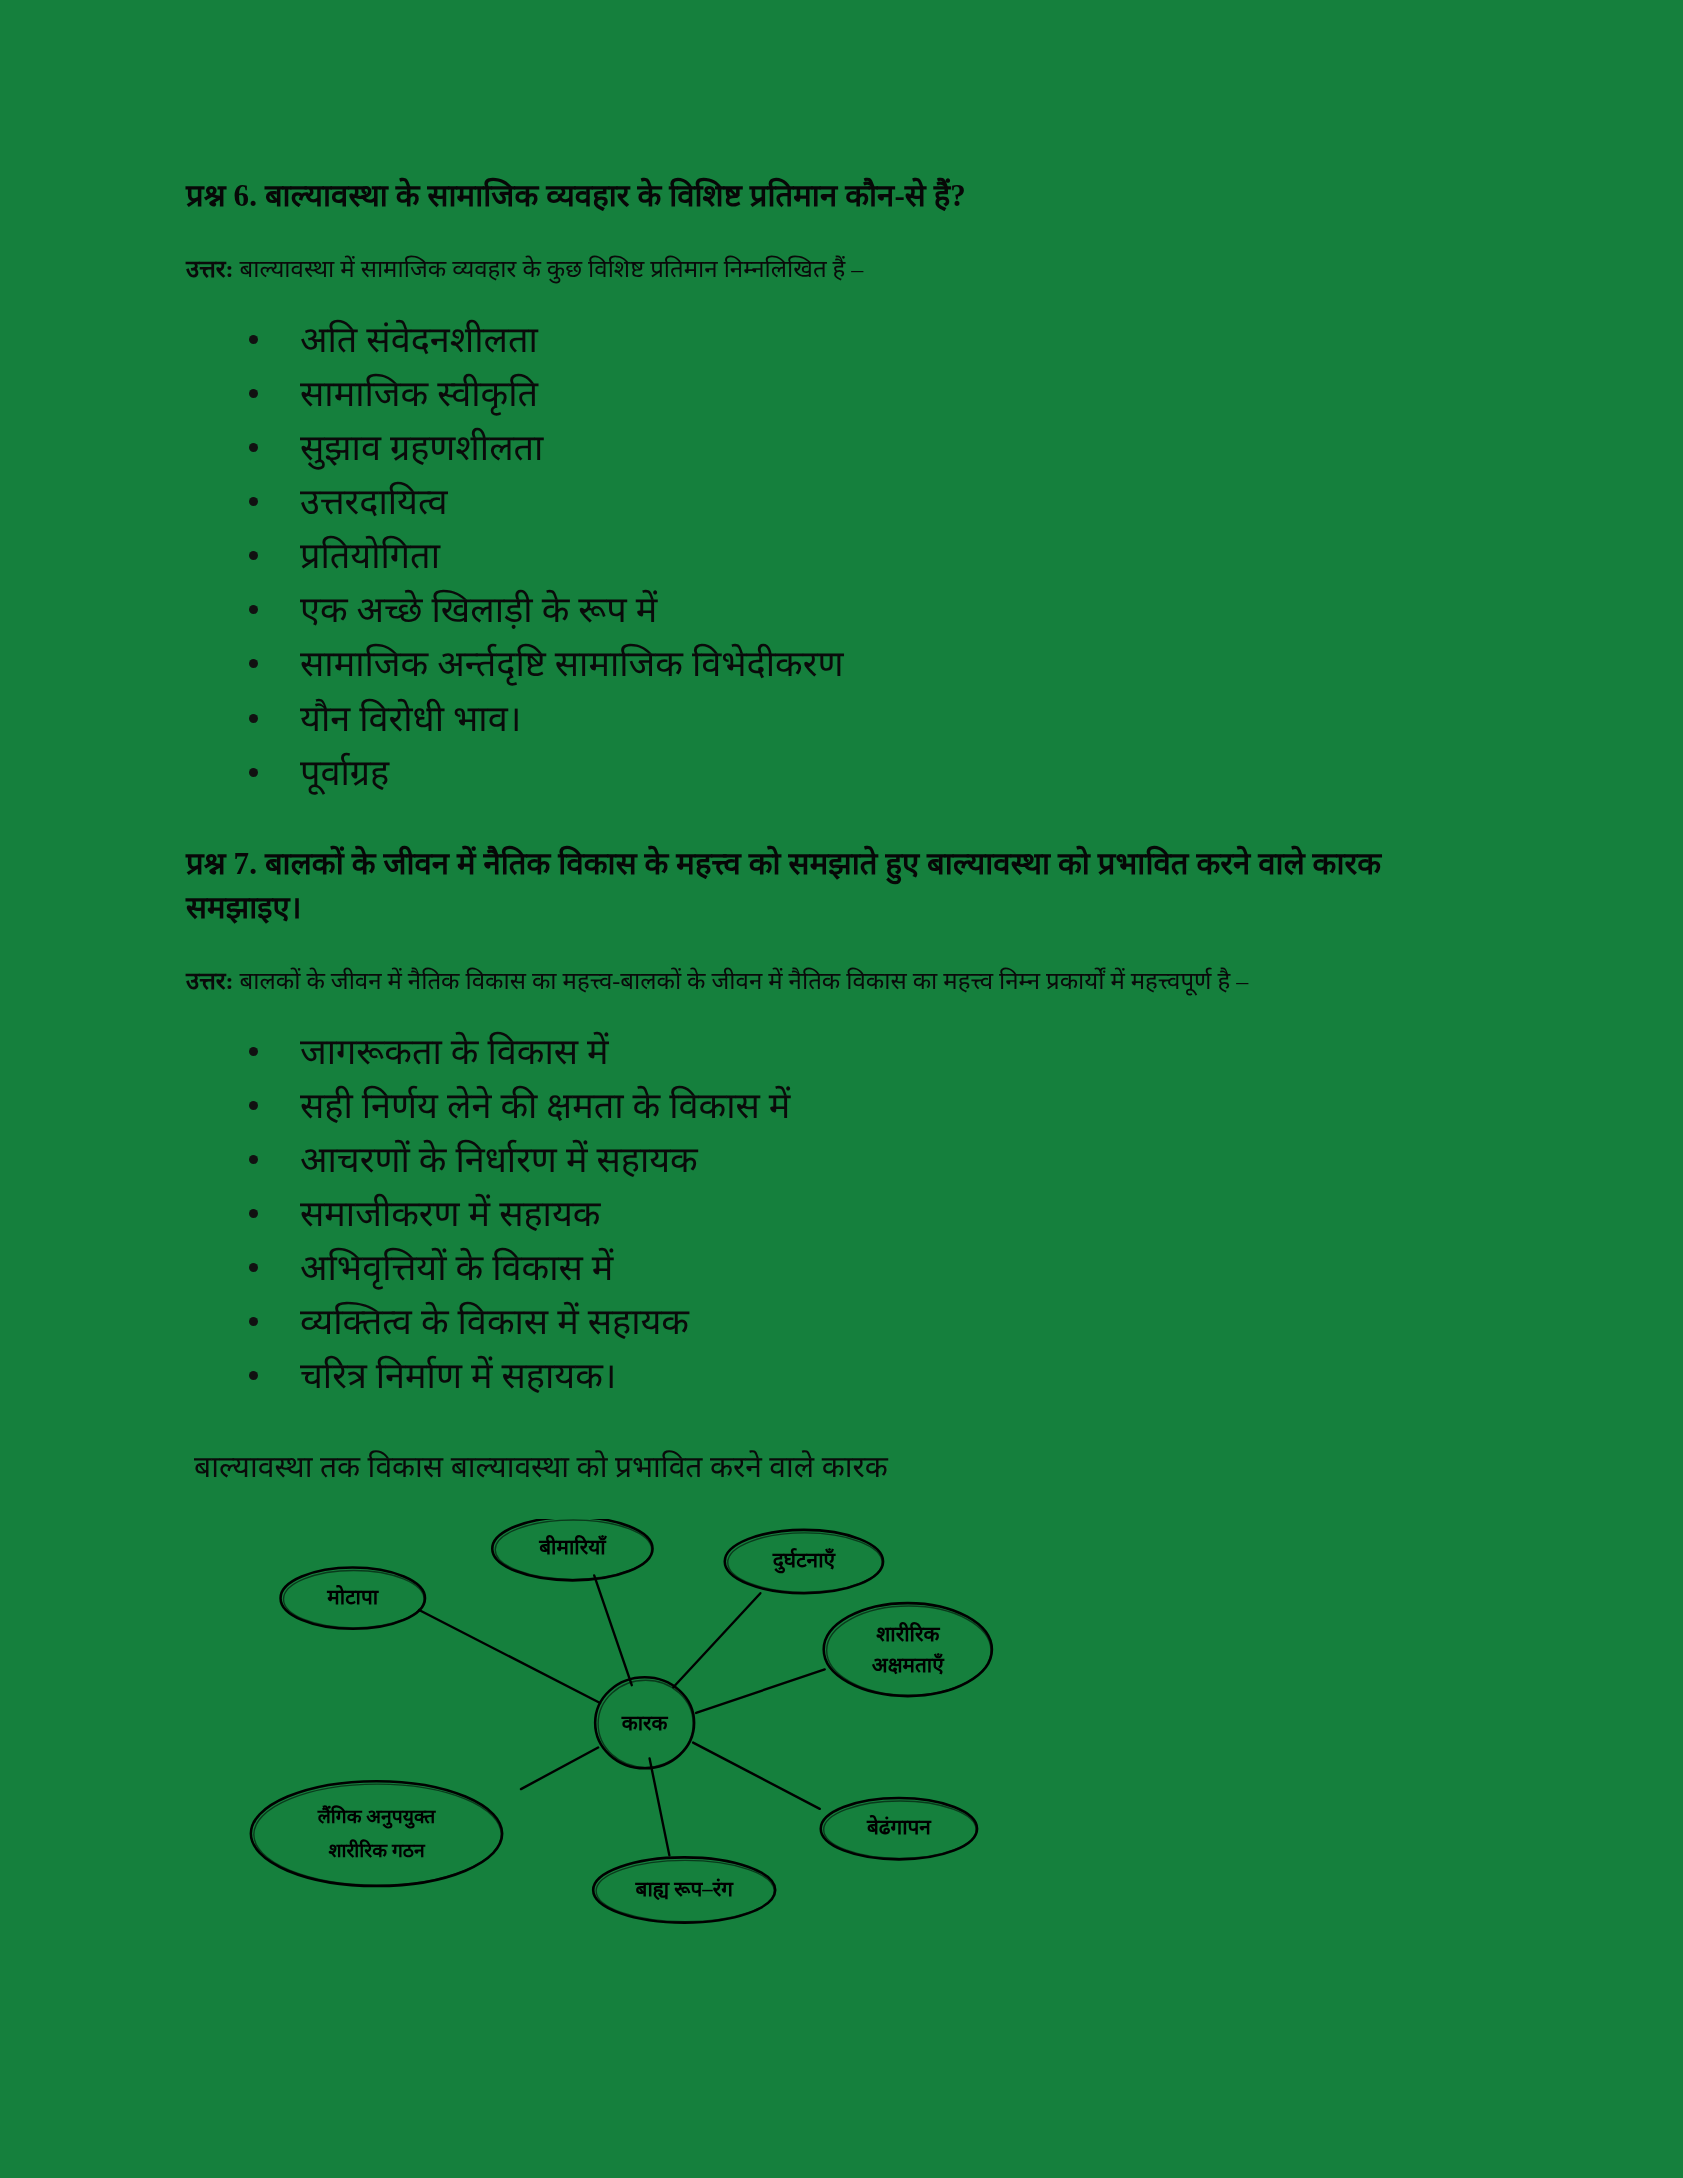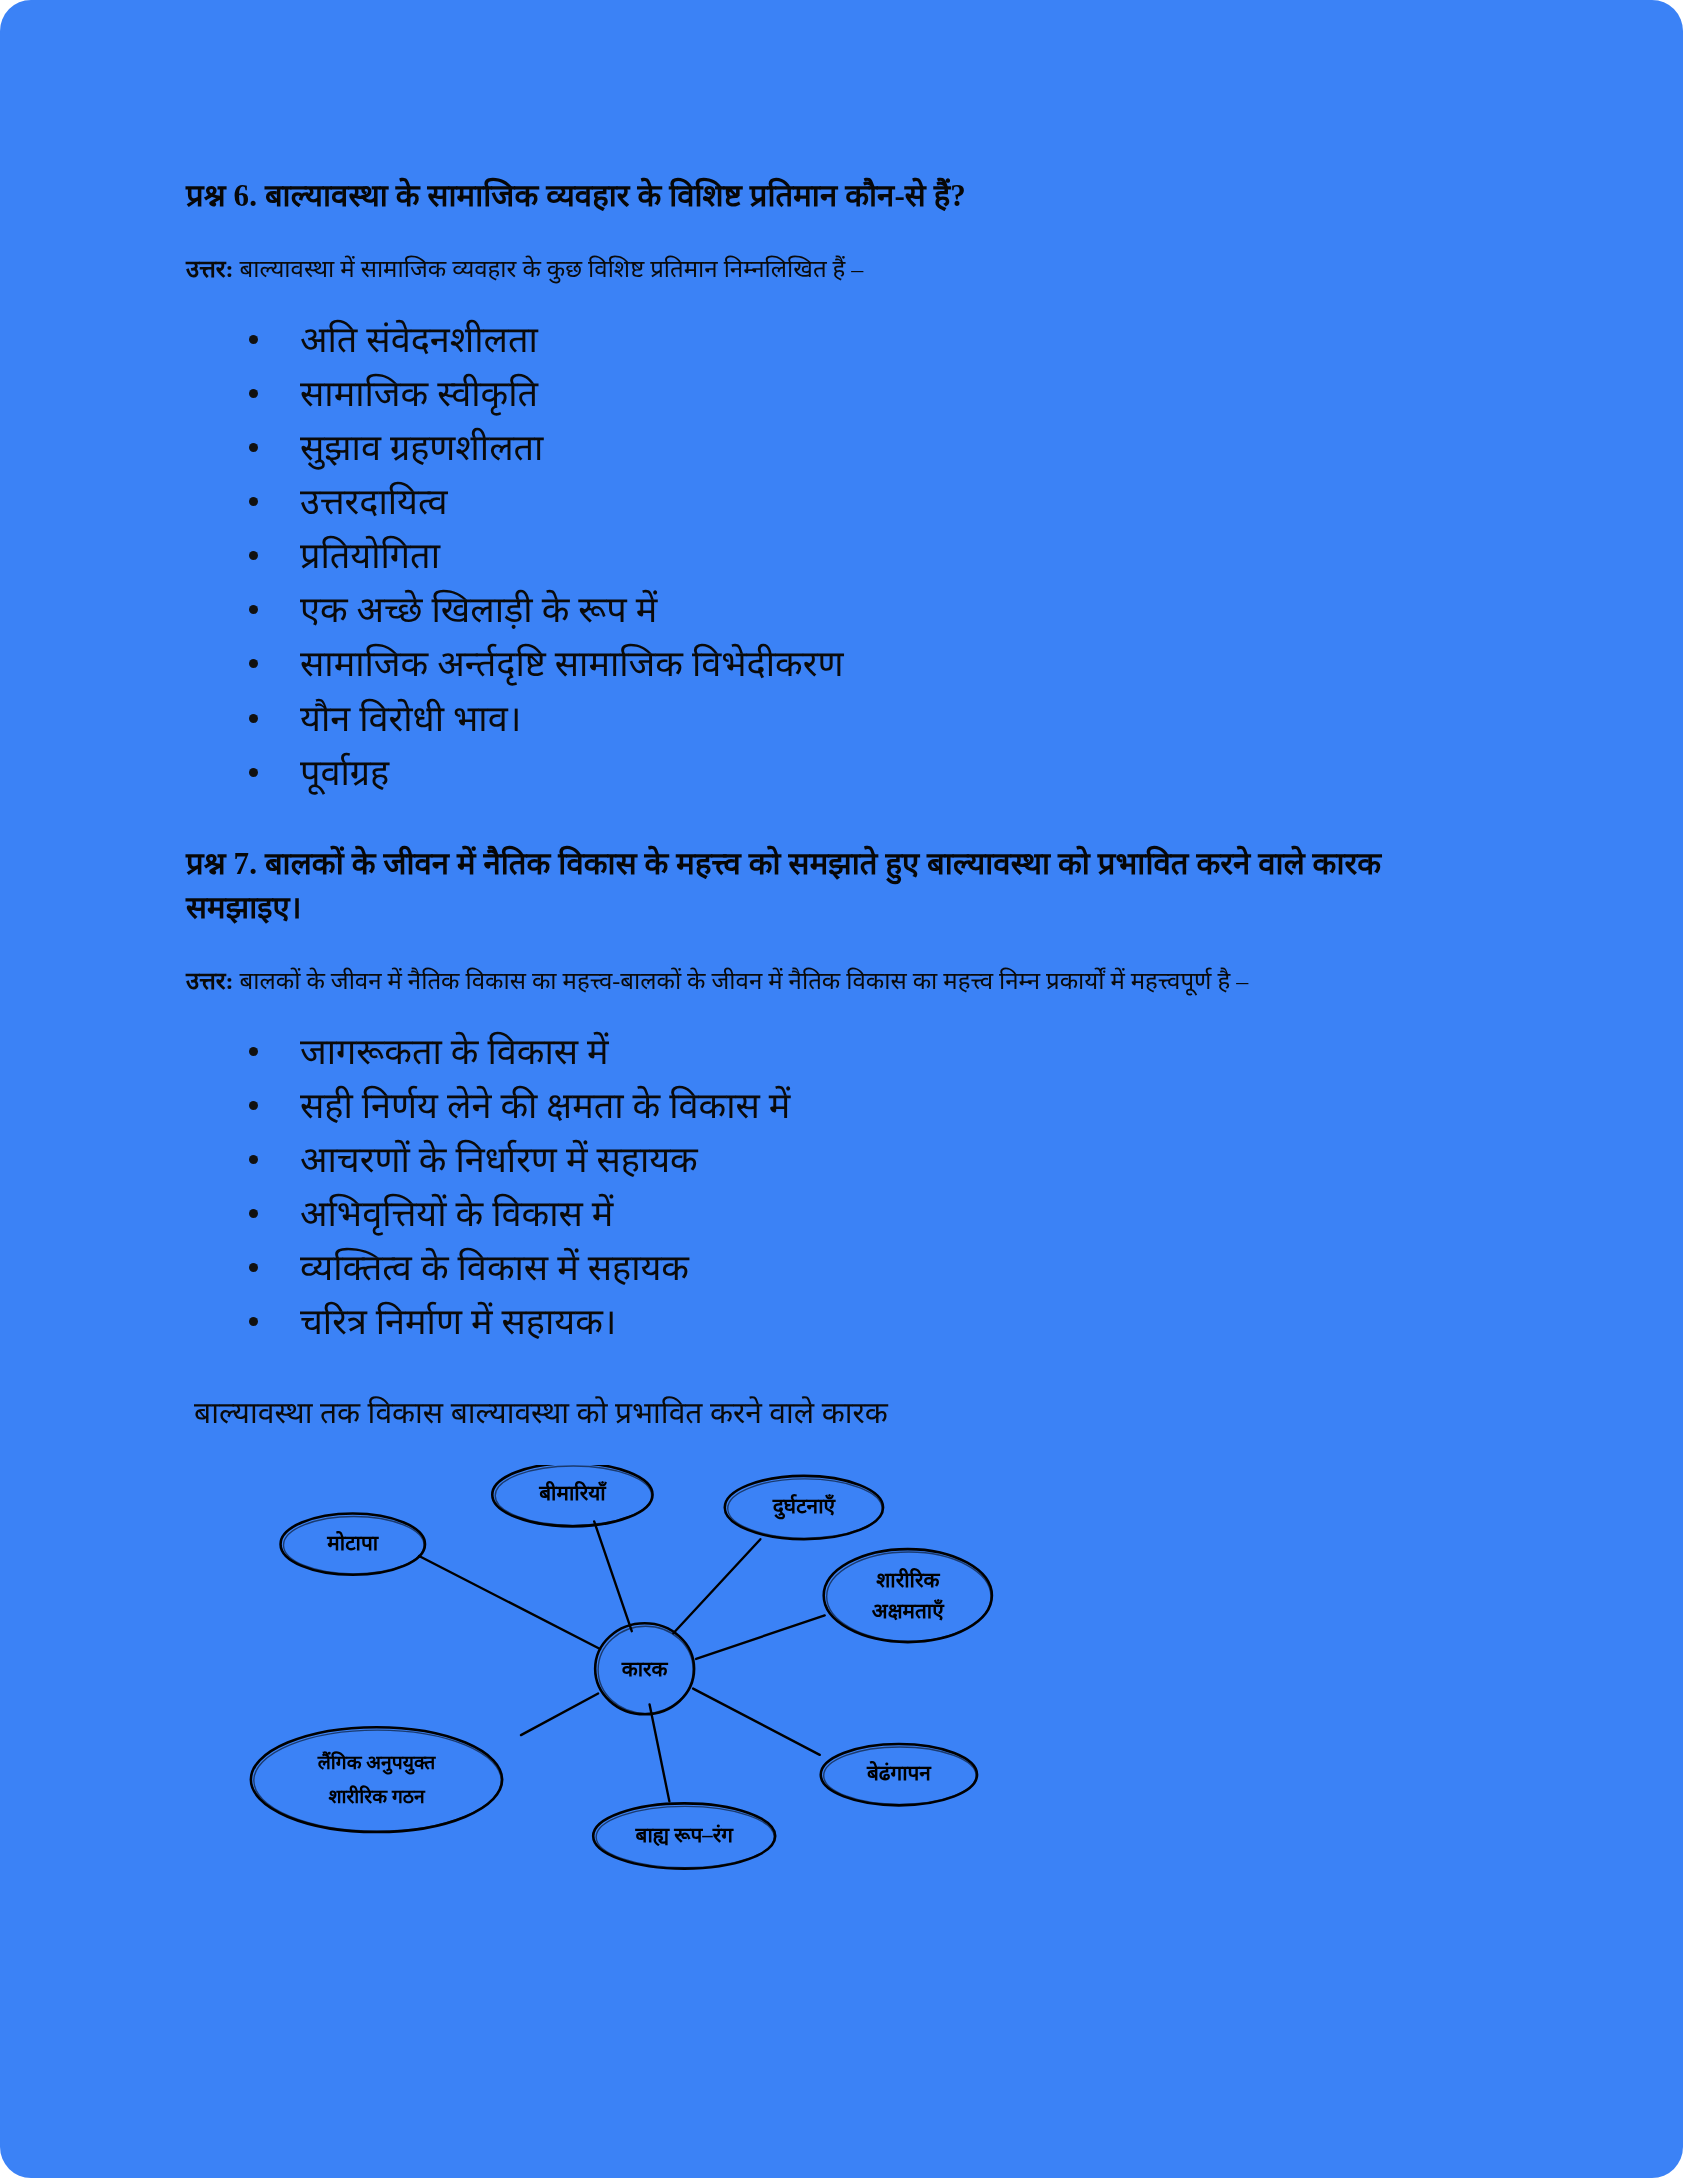--- a/index.html
+++ b/index.html
@@ -13,22 +13,21 @@
     font-family: "Liberation Serif", "DejaVu Serif", serif;
     color: #000000;
     position: relative;
     overflow: hidden;
   }
   .page {
     position: absolute;
     left: 0; top: 0;
     width: 1683px;
     height: 2178px;
-    background: #3b82f6;
-    border-radius: 31px;
+    background: #15803d;
   }
   .content {
     position: absolute;
     left: 186px;
     top: 174px;
     width: 1287px;
   }
 
   
   .q-heading {
@@ -148,20 +147,21 @@
     </h2>
 
     <p class="answer-para">
       <span class="lead">उत्तर:</span><span> बालकों के जीवन में नैतिक विकास का महत्त्व-बालकों के जीवन में नैतिक विकास का महत्त्व निम्न प्रकार्यों में महत्त्वपूर्ण है –</span>
     </p>
 
     <ul class="bullets">
       <li>जागरूकता के विकास में</li>
       <li>सही निर्णय लेने की क्षमता के विकास में</li>
       <li>आचरणों के निर्धारण में सहायक</li>
+      <li>समाजीकरण में सहायक</li>
       <li>अभिवृत्तियों के विकास में</li>
       <li>व्यक्तित्व के विकास में सहायक</li>
       <li>चरित्र निर्माण में सहायक।</li>
     </ul>
 
     <p class="caption-line">बाल्यावस्था तक विकास बाल्यावस्था को प्रभावित करने वाले कारक</p>
 
     <div class="diagram-wrap">
       <svg width="1089" height="465" viewBox="0 0 1100 470" xmlns="http://www.w3.org/2000/svg">
 

